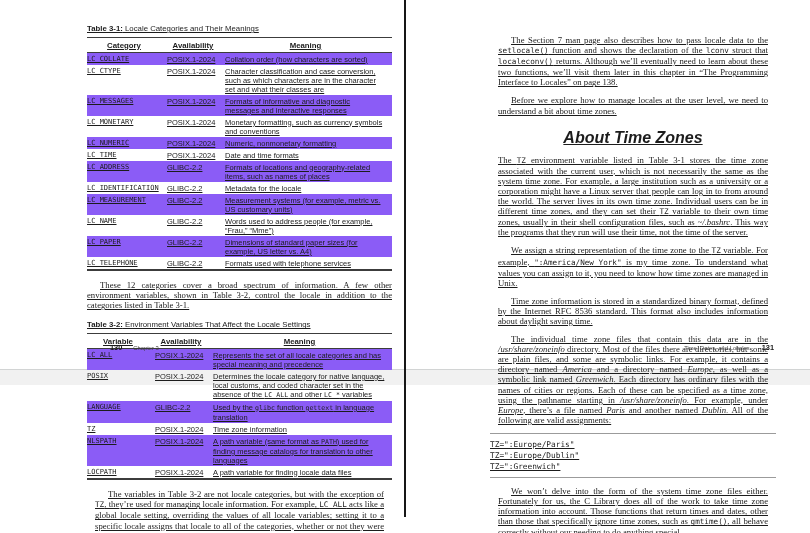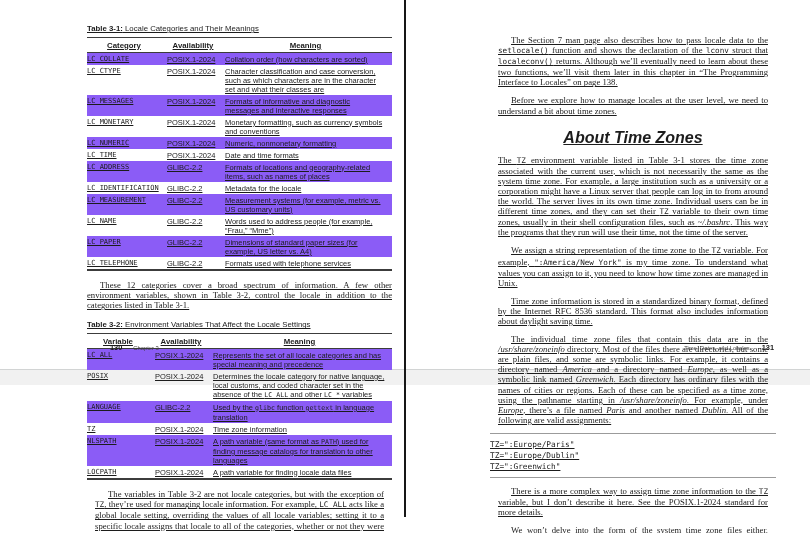--- a/index.html
+++ b/index.html
@@ -222,21 +222,20 @@
         <p class="para ind"><span>We assign a string representation of the time zone to the </span><span class="tt">TZ</span><span> variable. For example, </span><span class="tt">":America/New_York"</span><span> is my time zone. To understand what values you can assign to it, you need to know how time zones are managed in Unix.</span></p>
         <p class="para ind"><span>Time zone information is stored in a standardized binary format, defined by the Internet RFC 8536 standard. This format also includes information about daylight saving time.</span></p>
         <p class="para ind"><span>The individual time zone files that contain this data are in the </span><span class="it">/usr/share/zoneinfo</span><span> directory. Most of the files there are directories, but some are plain files, and some are symbolic links. For example, it contains a directory named </span><span class="it">America</span><span> and a directory named </span><span class="it">Europe</span><span>, as well as a symbolic link named </span><span class="it">Greenwich</span><span>. Each directory has ordinary files with the names of cities or regions. Each of these can be specified as a time zone, using the pathname starting in </span><span class="it">/usr/share/zoneinfo</span><span>. For example, under </span><span class="it">Europe</span><span>, there’s a file named </span><span class="it">Paris</span><span> and another named </span><span class="it">Dublin</span><span>. All of the following are valid assignments:</span></p>
 
         <div class="codeblock">
             <div class="code-line">TZ=":Europe/Paris"</div>
             <div class="code-line">TZ=":Europe/Dublin"</div>
             <div class="code-line">TZ=":Greenwich"</div>
           </div>
 
-        <p class="para ind"><span>There is a more complex way to assign time zone information to the </span><span class="tt">TZ</span><span> variable, but I don’t describe it here. See the POSIX.1-2024 standard for more details.</span></p>
         <p class="para ind"><span>We won’t delve into the form of the system time zone files either. Fortunately for us, the C Library does all of the work to take time zone information into account. Those functions that return times and dates, other than those that specifically ignore time zones, such as </span><span class="tt">gmtime()</span><span>, all behave correctly without our needing to do anything special.</span></p>
       </div>
 
       <div class="footer footer-right">
         <span class="fsec">Time, Dates, and Locales</span><span class="fnum">131</span>
       </div>
     </section>
   </div>
 
   <div class="bottom-strip"></div>

